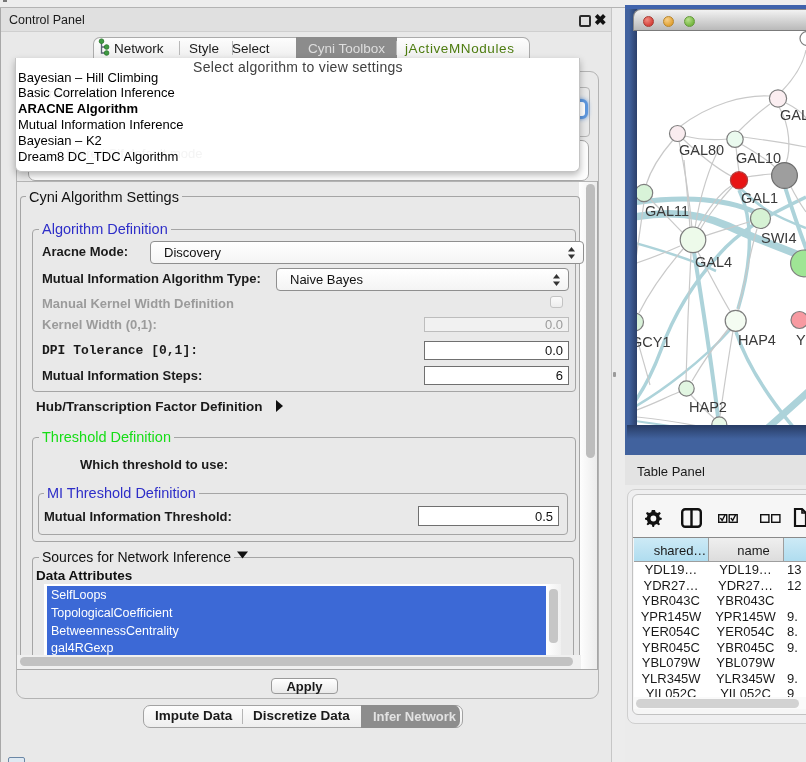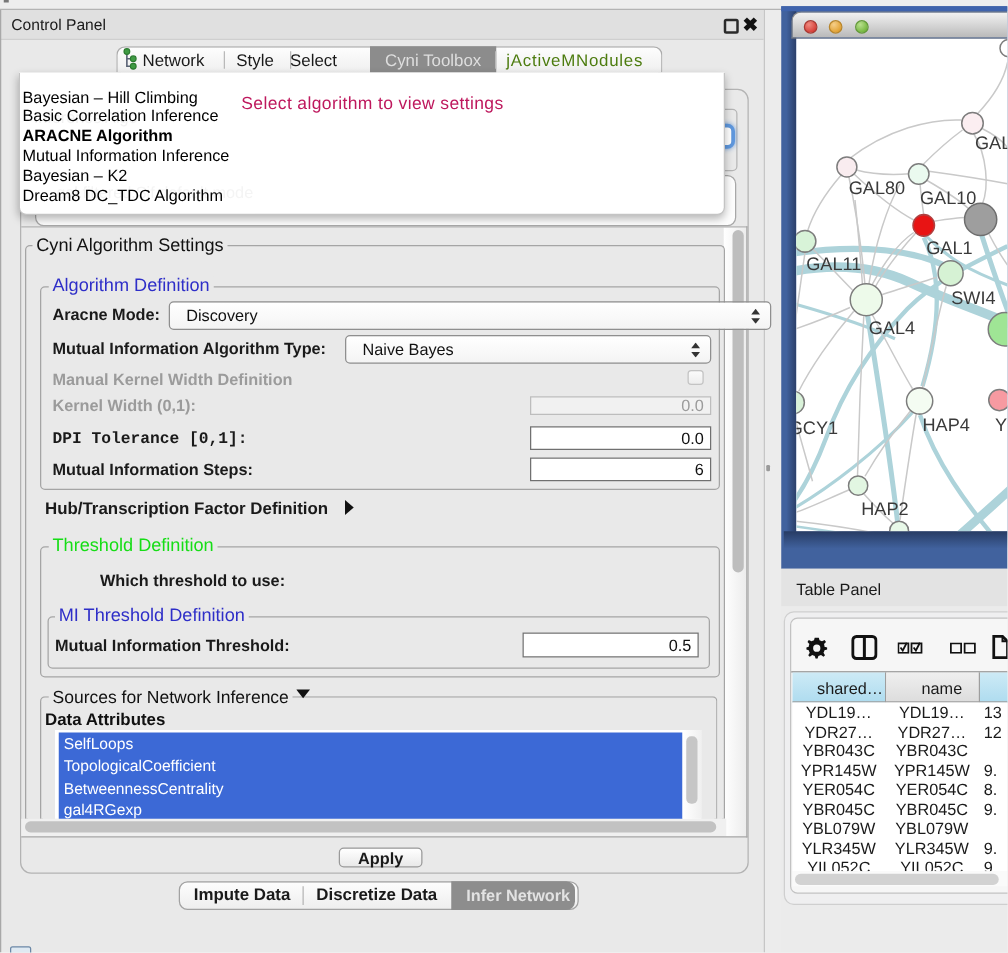--- a/index.html
+++ b/index.html
@@ -73,21 +73,21 @@
 
   <div class="abs" style="left:20px;top:196px;width:560px;height:459px;border:1px solid #a5a5a5;border-bottom:none;border-radius:4px 4px 0 0;box-sizing:border-box;"></div>
   <div class="leg" style="left:26px;top:189px;color:#111;">Cyni Algorithm Settings</div>
 
   <div class="grp" style="left:32px;top:229px;width:542px;height:161px;"></div>
   <div class="leg" style="left:39px;top:221px;color:#2e2ec8;">Algorithm Definition</div>
 
   <div class="row" style="left:42px;top:241px;height:21px;">
       <span class="lbl b">Aracne Mode:</span>
     </div>
-  <div class="combo" style="left:135px;top:241px;width:432px;height:21px;padding-left:48px;">
+  <div class="combo" style="left:150px;top:241px;width:432px;height:21px;">
     <span class="ct">Discovery</span>
     <svg class="carr" width="9" height="12" viewBox="0 0 9 12">
         <path d="M4.5 0 L8 4.5 L1 4.5 Z" fill="#333"></path>
         <path d="M4.5 12 L8 7.5 L1 7.5 Z" fill="#333"></path>
       </svg>
   </div>
 
   <div class="row" style="left:42px;top:268px;height:21px;">
       <span class="lbl b">Mutual Information Algorithm Type:</span>
     </div>
@@ -158,21 +158,21 @@
   <div class="abs" style="left:51px;top:640px;width:300px;height:15px;display:flex;align-items:center;font-size:12.5px;color:#fff;">gal4RGexp</div>
   <div class="abs" style="left:546px;top:584px;width:15px;height:71px;background:linear-gradient(to right,#ffffff,#f0f0f0);"></div>
   <div class="abs" style="left:549px;top:589px;width:9px;height:54px;background:#c6c6c6;border-radius:4px;"></div>
 
   <div class="abs" style="left:271px;top:678px;width:67px;height:16px;background:linear-gradient(#ffffff,#e9e9e9);border:1px solid #9a9a9a;border-radius:4px;box-sizing:border-box;display:flex;align-items:center;justify-content:center;font-size:13px;font-weight:bold;color:#1a1a1a;">Apply</div>
 
   <div class="abs" style="left:15px;top:58px;width:565px;height:114px;background:#fff;border:1px solid #c4c4c4;border-top:none;border-radius:0 0 6px 6px;box-shadow:0 3px 7px rgba(0,0,0,0.28);box-sizing:border-box;"></div>
   <div class="abs" style="left:15px;top:58px;width:565px;height:114px;overflow:hidden;">
     <div style="position:absolute;left:12px;top:28px;font-size:13px;color:#f2f2f2;">Inference Algo</div>
     <div style="position:absolute;left:30px;top:88px;font-size:13px;color:#f4f4f4;">gal.filtered.Sif default mode</div>
-    <div style="position:absolute;left:178px;top:1px;font-size:14px;letter-spacing:0.3px;color:#be185d;margin-top:15px;">Select algorithm to view settings</div>
+    <div style="position:absolute;left:178px;top:1px;font-size:14px;letter-spacing:0.3px;color:#404040;">Select algorithm to view settings</div>
     <div style="position:absolute;left:3px;top:11.5px;font-size:13px;color:#000;line-height:15.9px;">
       Bayesian – Hill Climbing<br>
       Basic Correlation Inference<br>
       <span class="b">ARACNE Algorithm</span><br>
       Mutual Information Inference<br>
       Bayesian – K2<br>
       Dream8 DC_TDC Algorithm
     </div>
   </div>
 

